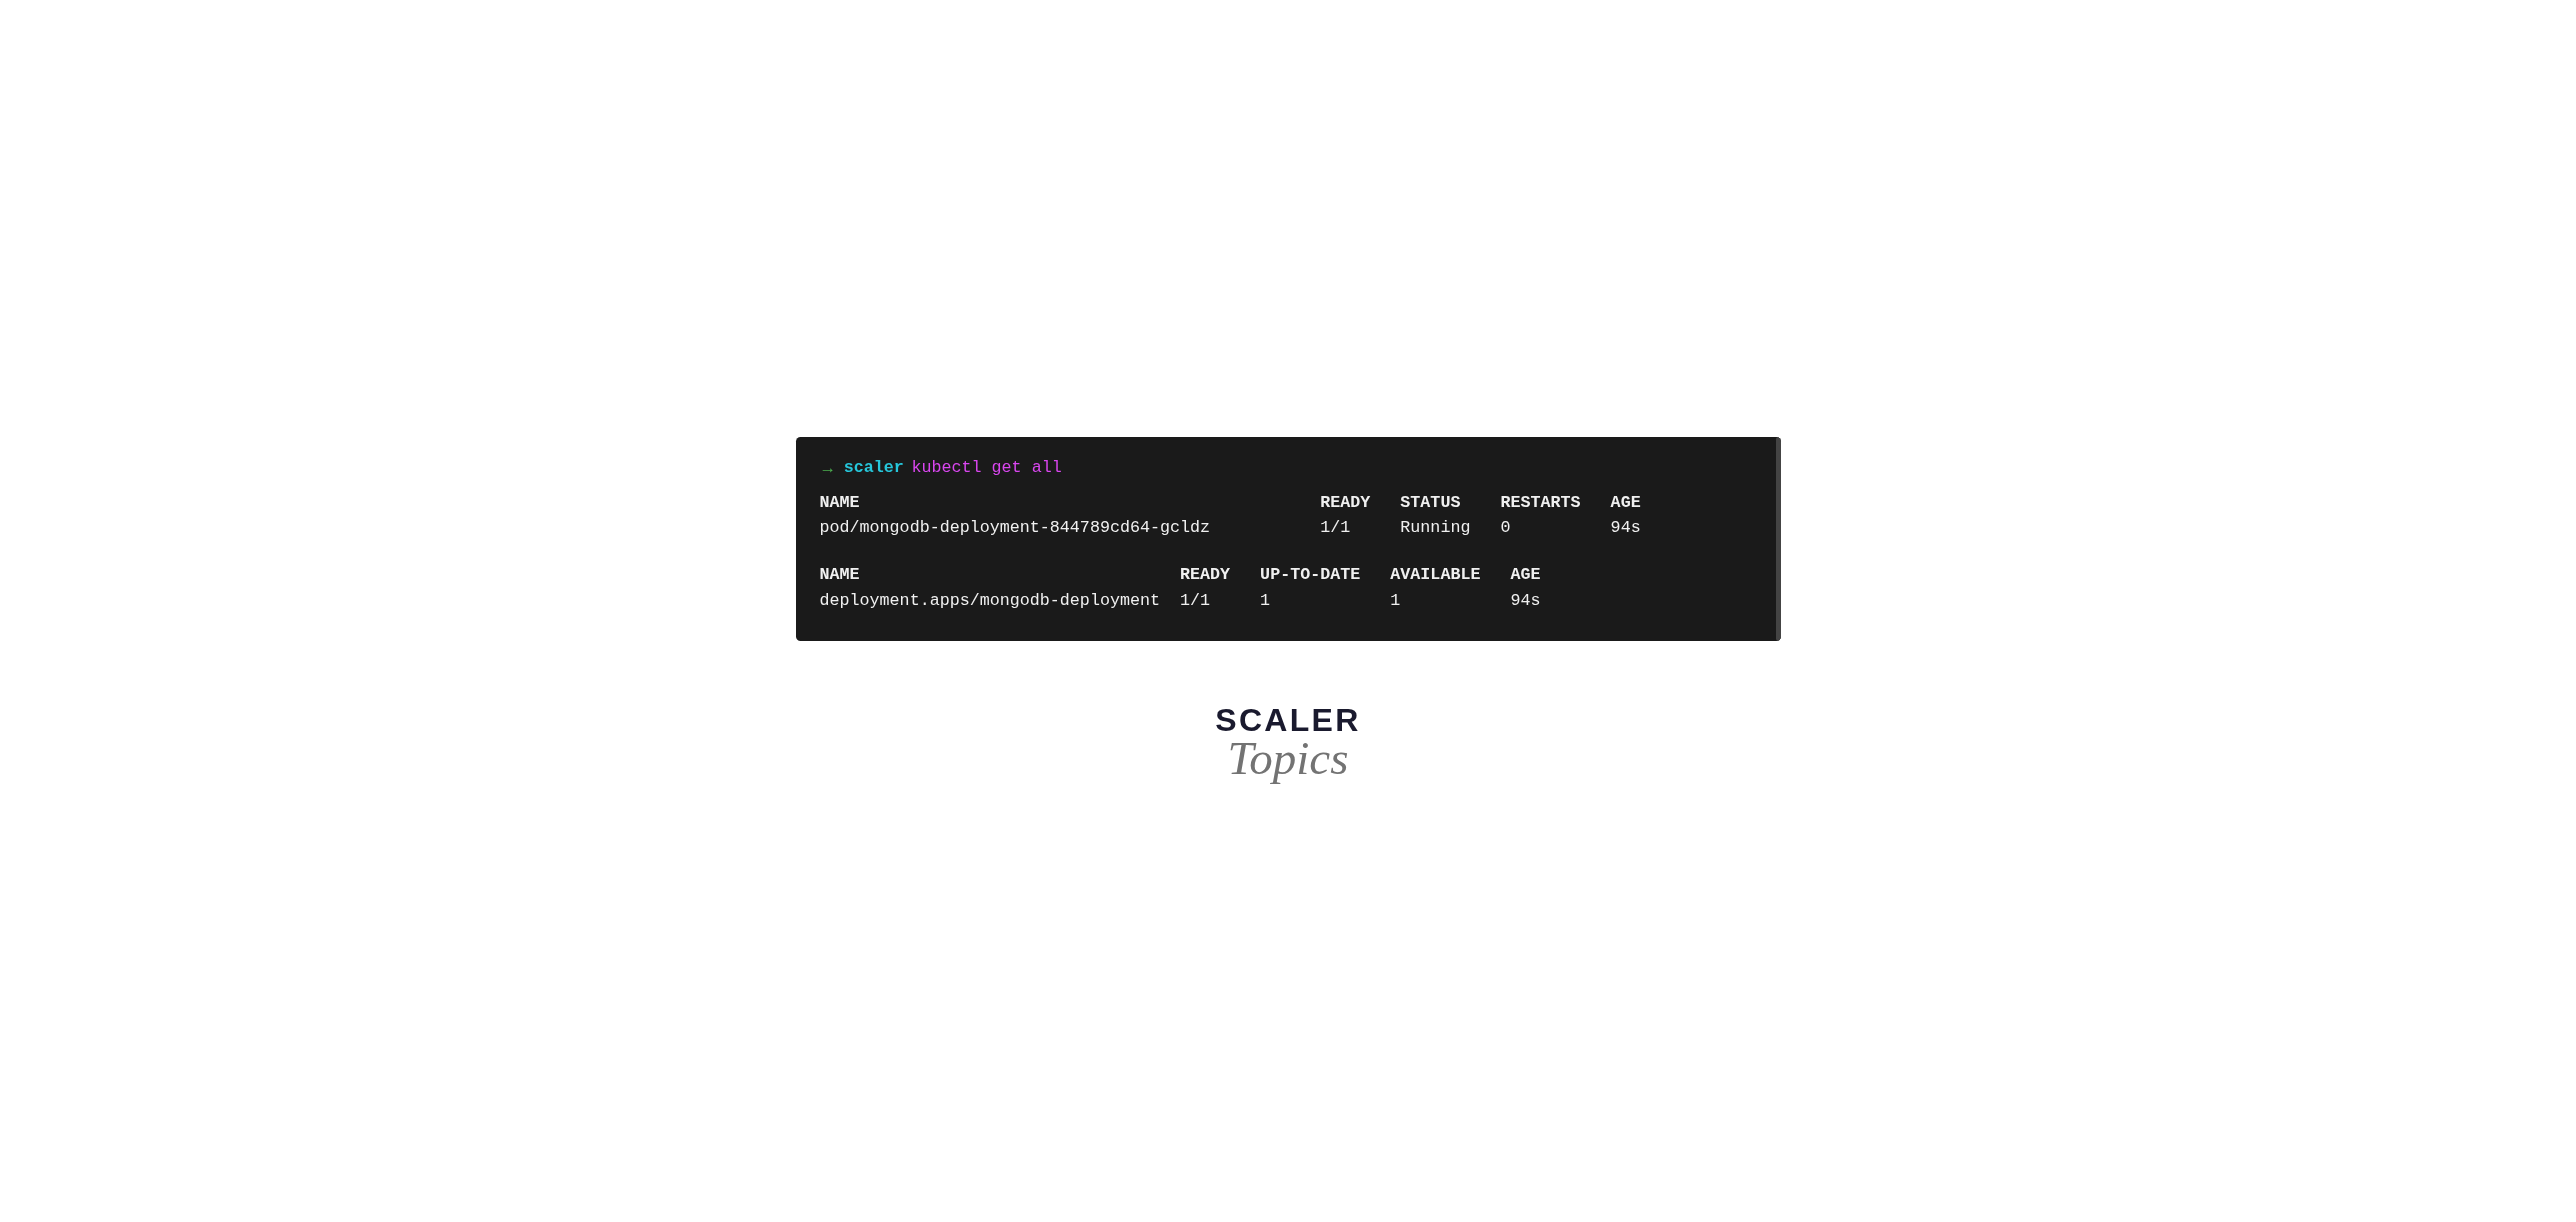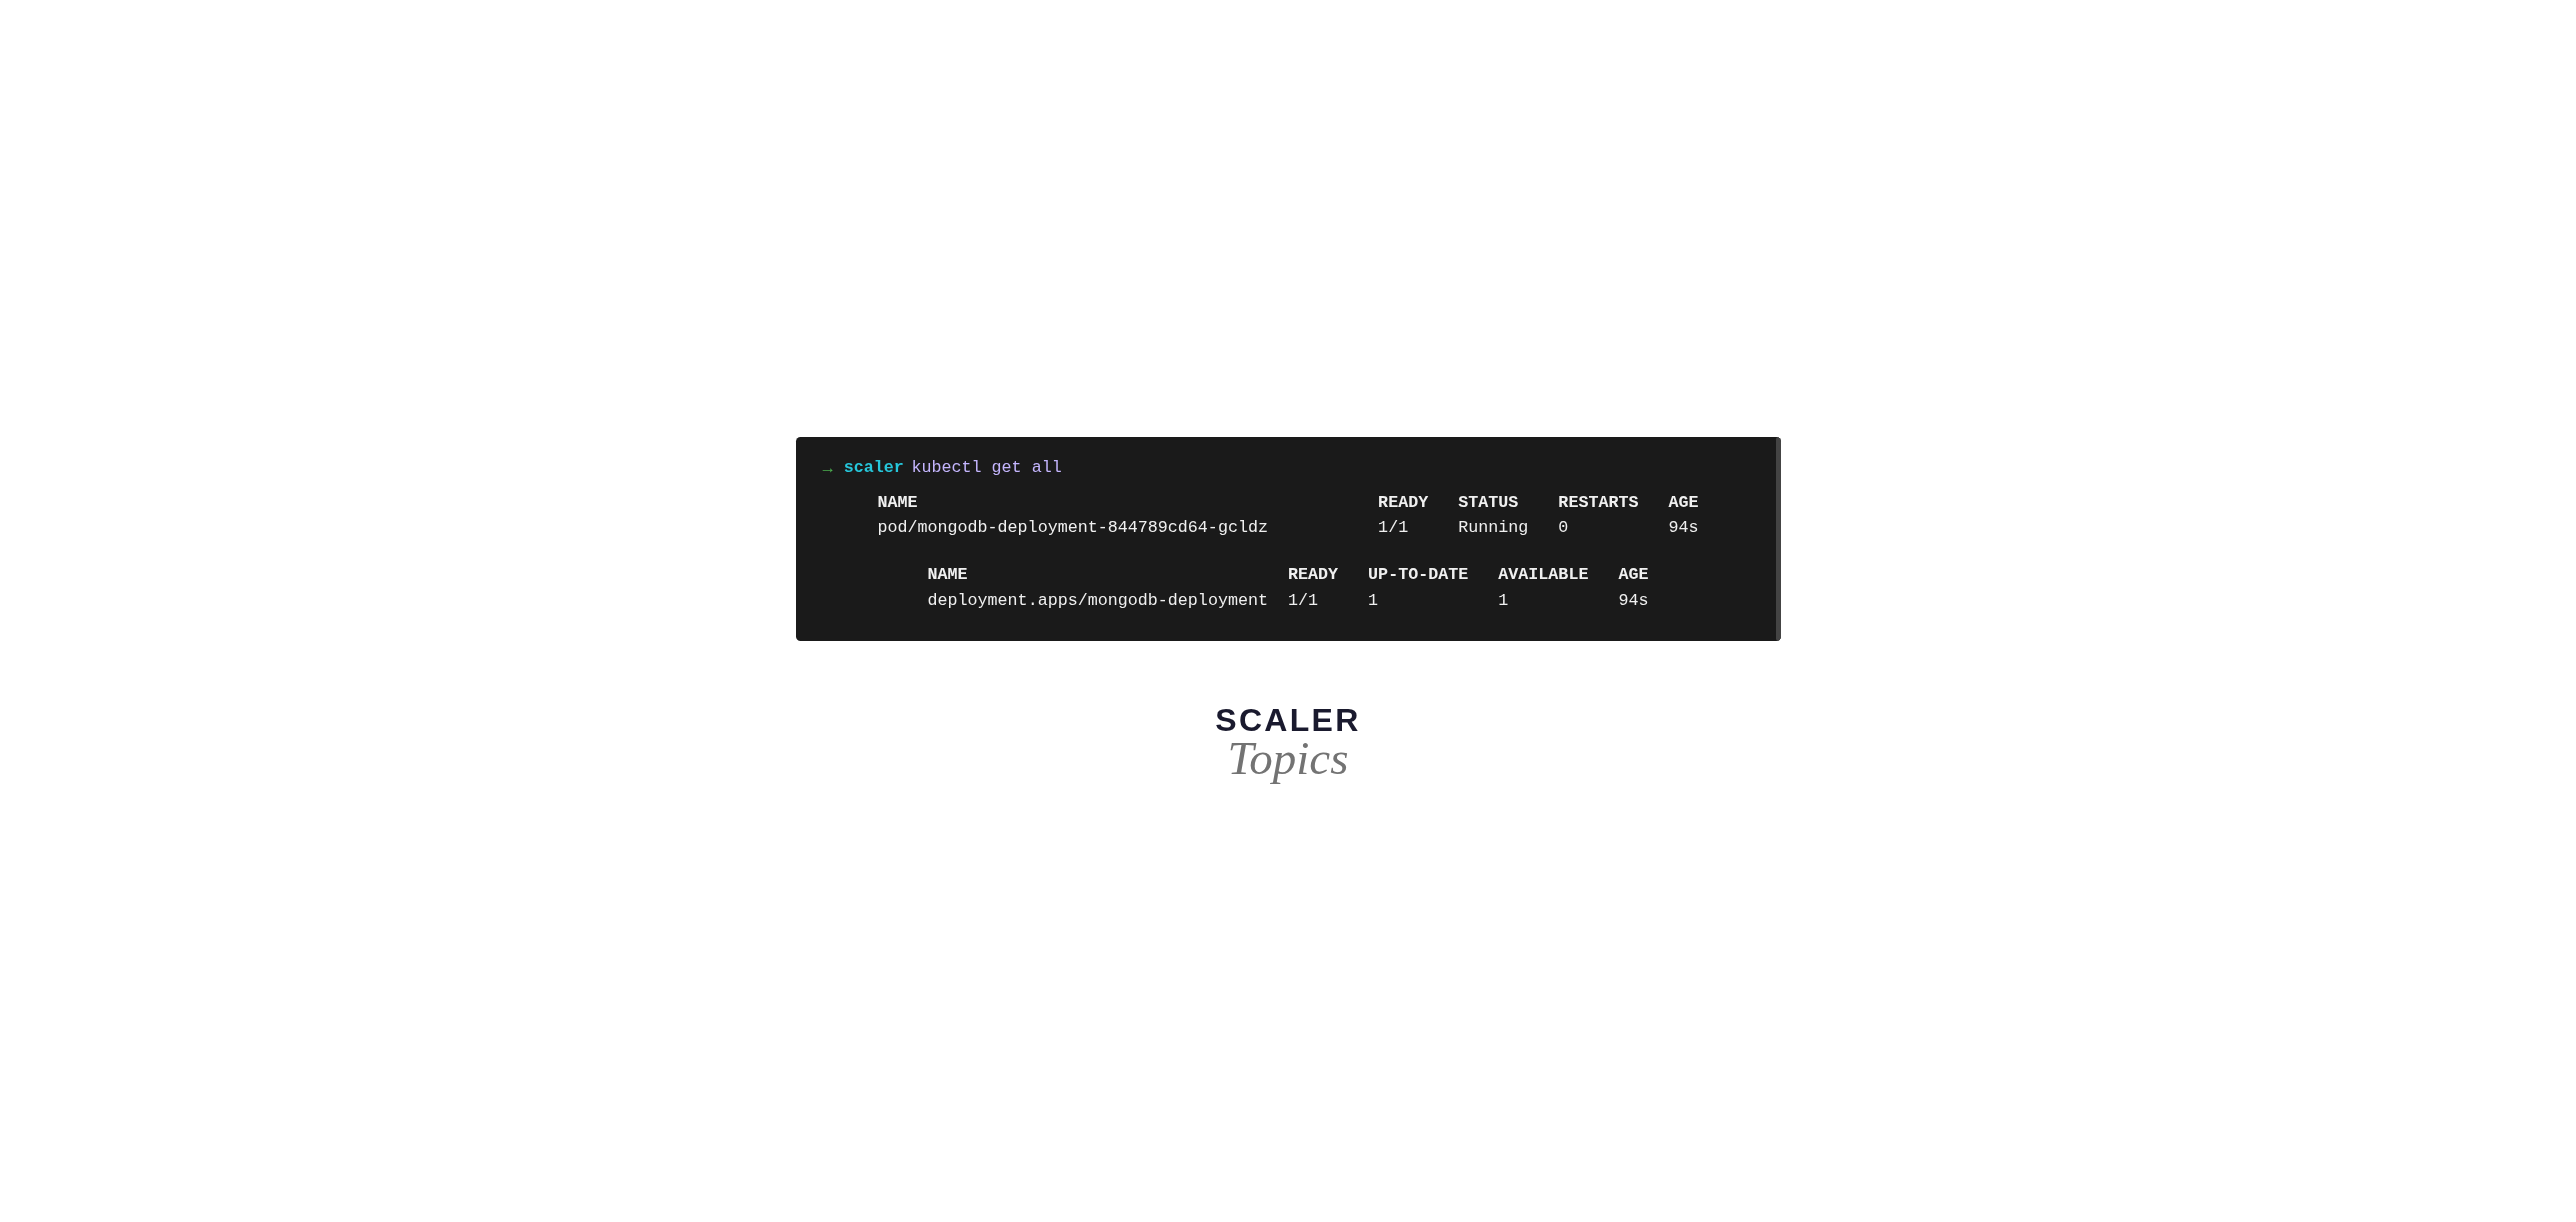--- a/index.html
+++ b/index.html
@@ -64,28 +64,27 @@
     }
 
     .cmd-name {
       color: #26c6da;
       font-family: 'Courier New', Courier, monospace;
       font-size: 16.7px;
       font-weight: bold;
     }
 
     .cmd-rest {
-      color: #c4b5fd;
+      color: #d946ef;
       font-family: 'Courier New', Courier, monospace;
       font-size: 16.7px;
     }
 
     .terminal-section {
       margin-top: 12px;
-      text-align: center;
     }
 
     .terminal-section + .terminal-section {
       margin-top: 21px;
     }
 
     .col-header {
       color: #f0f0f0;
       font-family: 'Courier New', Courier, monospace;
       font-size: 16.7px;

